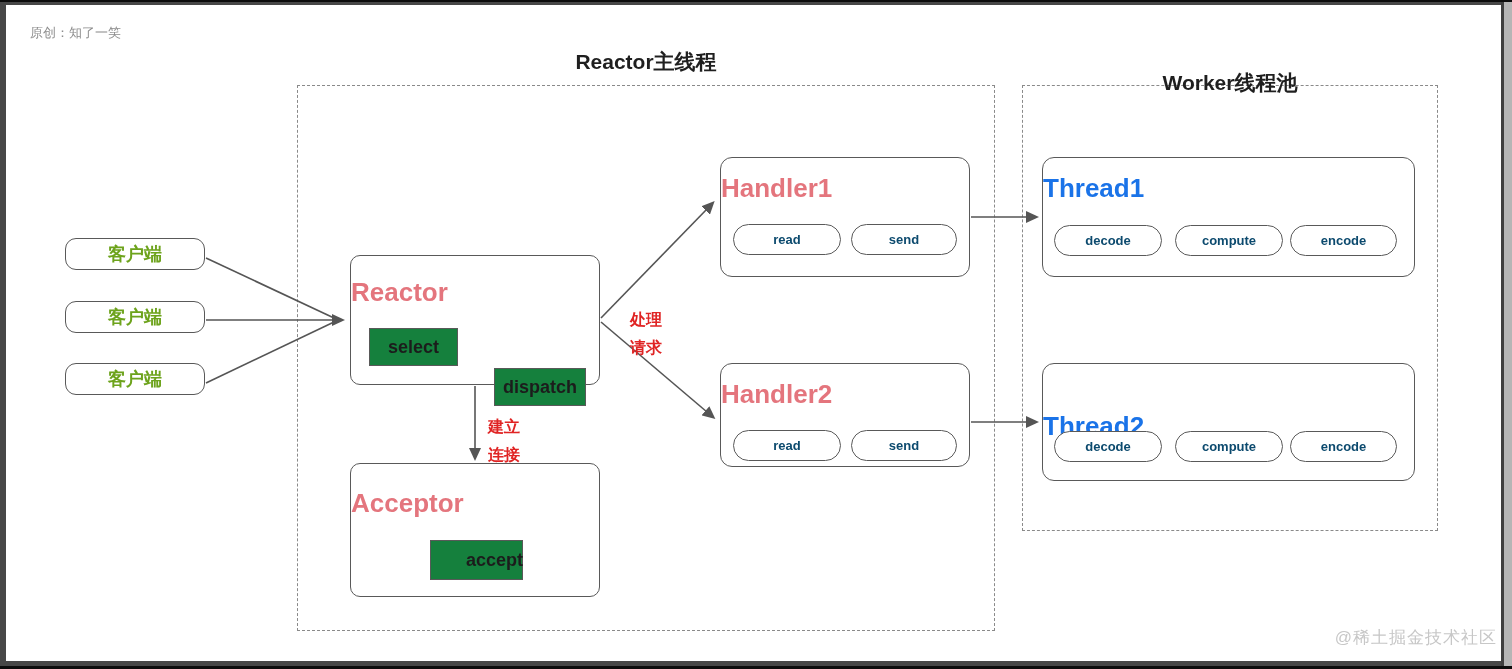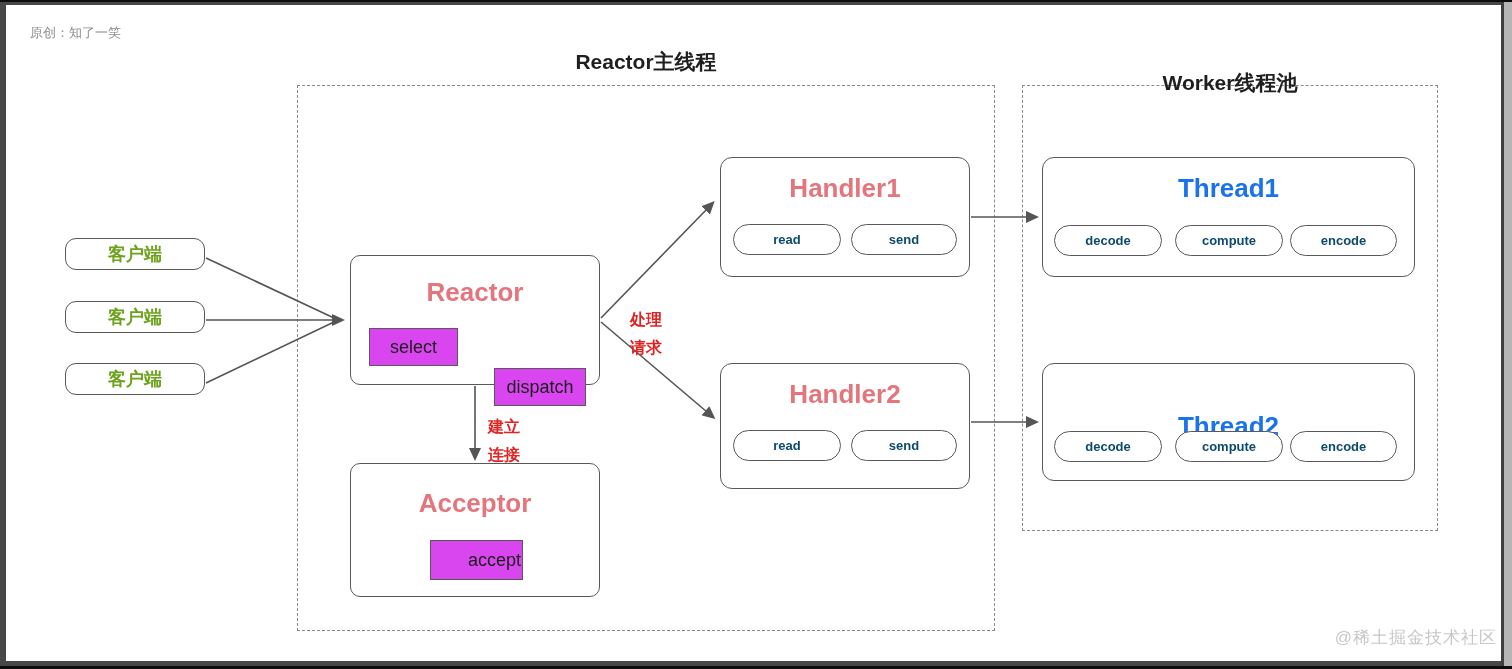--- a/index.html
+++ b/index.html
@@ -25,25 +25,25 @@
   .db-worker{left:1022px;top:85px;width:416px;height:446px;}
 
   .node{position:absolute;background:#fff;border:1.6px solid #595959;box-sizing:border-box;z-index:3;}
   .rounded{border-radius:10px;}
   .big{border-radius:12px;}
 
   .client{width:140px;height:32px;left:65px;display:flex;align-items:center;justify-content:center;
         border-radius:11px;font-size:18px;font-weight:bold;color:#6da31c;}
   .c1{top:238px;} .c2{top:301px;} .c3{top:363px;}
 
-  .node-title{position:absolute;left:0;width:100%;text-align:center;font-weight:bold;font-size:26px;}
+  .node-title{position:absolute;left:0;width:100%;text-align:left;font-weight:bold;font-size:26px;}
   .salmon{color:#e4757d;} .blue{color:#1a73e8;}
 
-  .op-rect{position:absolute;background:#d946ef;border:1.6px solid #595959;box-sizing:border-box;
-        display:flex;align-items:center;justify-content:center;font-size:18px;font-weight:normal;color:#1c1c1c;}
+  .op-rect{position:absolute;background:#15803d;border:1.6px solid #595959;box-sizing:border-box;
+        display:flex;align-items:center;justify-content:center;font-size:18px;font-weight:bold;color:#1c1c1c;}
   .op-pill{position:absolute;background:#fff;border:1.5px solid #595959;box-sizing:border-box;border-radius:16px;
         display:flex;align-items:center;justify-content:center;font-size:13px;font-weight:bold;color:#0c4a6e;}
 
   .edge-label{position:absolute;font-size:16px;font-weight:bold;color:#e02424;z-index:3;line-height:28px;margin-top:13px;}
 </style>
 </head>
 <body>
 
 <div class="page">
   <div class="edge-top"></div>
@@ -79,21 +79,21 @@
     <div class="node-title salmon" style="top:24px;">Acceptor</div>
     <div class="op-rect" style="left:79px;top:76px;width:93px;height:40px;padding-left:36px;">accept</div>
   </div>
 
   <div class="node big" style="left:720px;top:157px;width:250px;height:120px;">
     <div class="node-title salmon" style="top:15px;">Handler1</div>
     <div class="op-pill" style="left:12px;top:66px;width:108px;height:31px;">read</div>
     <div class="op-pill" style="left:130px;top:66px;width:106px;height:31px;">send</div>
   </div>
 
-  <div class="node big" style="left:720px;top:363px;width:250px;height:126px;">
+  <div class="node big" style="left:720px;top:363px;width:250px;height:104px;">
     <div class-="node-title" class="node-title salmon" style="top:15px;">Handler2</div>
     <div class="op-pill" style="left:12px;top:66px;width:108px;height:31px;">read</div>
     <div class="op-pill" style="left:130px;top:66px;width:106px;height:31px;">send</div>
   </div>
 
   <div class="node big" style="left:1042px;top:157px;width:373px;height:120px;">
     <div class="node-title blue" style="top:15px;">Thread1</div>
     <div class="op-pill" style="left:11px;top:67px;width:108px;height:31px;">decode</div>
     <div class="op-pill" style="left:132px;top:67px;width:108px;height:31px;">compute</div>
     <div class="op-pill" style="left:247px;top:67px;width:107px;height:31px;">encode</div>

